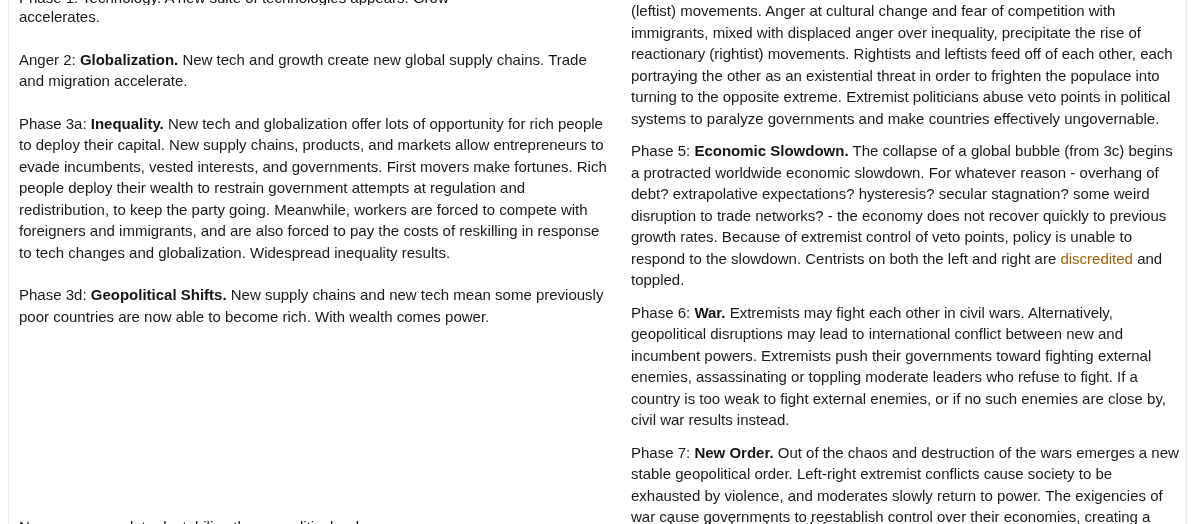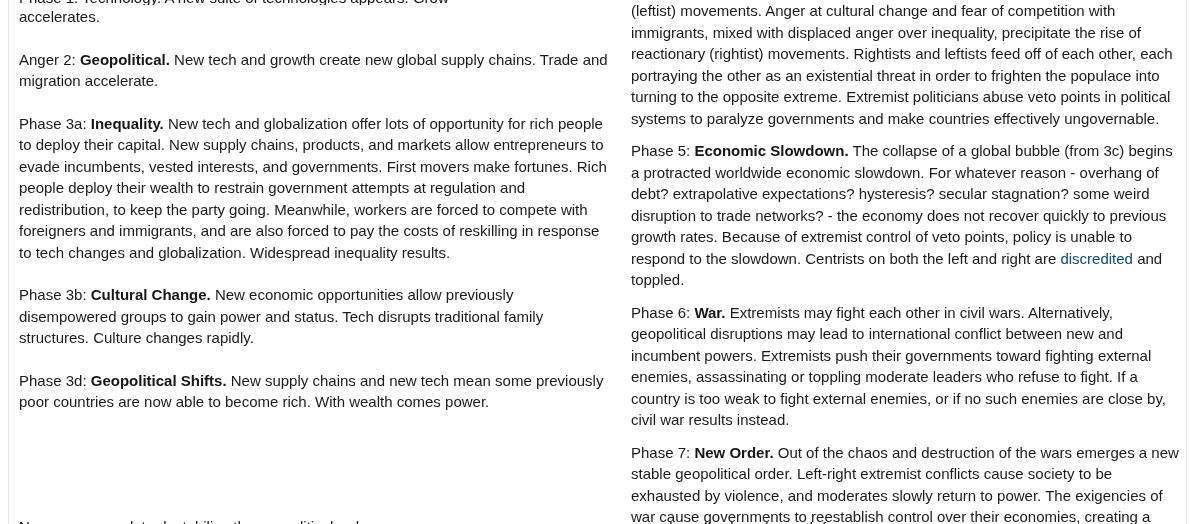--- a/index.html
+++ b/index.html
@@ -33,21 +33,21 @@
     line-height: 21.5px;
     color: #1b1b1b;
   }
   .col-left  { width: 590px; margin-right: 22px; padding-top: 6px; }
   .col-right { width: 548px; padding-top: 0; }
   .col p { margin: 0; }
   .col-left  p { margin-bottom: 21px; }
   .col-right p { margin-bottom: 11px; }
   .col p:last-child { margin-bottom: 0; }
   .b { font-weight: 700; color: #161616; }
-  a.link { color: #0c4a6e; text-decoration: none; cursor: pointer; }
+  a.link { color: #a16207; text-decoration: none; cursor: pointer; }
   
   .sliver {
     position: absolute;
     overflow: hidden;
     white-space: nowrap;
     font-size: 15px;
     color: #141414;
   }
   .sliver .inner { display: block; white-space: nowrap; }
   .sliver-top    { left: 19px;  top: 0;     width: 430px; height: 5px; }
@@ -65,23 +65,22 @@
   <div class="vline vline-left"></div>
   <div class="vline vline-right"></div>
 
   <div class="sliver sliver-top">
     <span class="inner">Phase 1: Technology. A new suite of technologies appears. Growth</span>
   </div>
 
   <div class="content">
     <div class="col col-left">
         <p><span>accelerates.</span></p>
-        <p><span>Anger 2: </span><span class="b">Geopolitical.</span><span> New tech and growth create new global supply chains. Trade and migration accelerate.</span></p>
+        <p><span>Anger 2: </span><span class="b">Globalization.</span><span> New tech and growth create new global supply chains. Trade and migration accelerate.</span></p>
         <p><span>Phase 3a: </span><span class="b">Inequality.</span><span> New tech and globalization offer lots of opportunity for rich people to deploy their capital. New supply chains, products, and markets allow entrepreneurs to evade incumbents, vested interests, and governments. First movers make fortunes. Rich people deploy their wealth to restrain government attempts at regulation and redistribution, to keep the party going. Meanwhile, workers are forced to compete with foreigners and immigrants, and are also forced to pay the costs of reskilling in response to tech changes and globalization. Widespread inequality results.</span></p>
-        <p><span>Phase 3b: </span><span class="b">Cultural Change.</span><span> New economic opportunities allow previously disempowered groups to gain power and status. Tech disrupts traditional family structures. Culture changes rapidly.</span></p>
         <p><span>Phase 3d: </span><span class="b">Geopolitical Shifts.</span><span> New supply chains and new tech mean some previously poor countries are now able to become rich. With wealth comes power.</span></p>
       </div>
     <div class="col col-right">
         <p><span>(leftist) movements. Anger at cultural change and fear of competition with immigrants, mixed with displaced anger over inequality, precipitate the rise of reactionary (rightist) movements. Rightists and leftists feed off of each other, each portraying the other as an existential threat in order to frighten the populace into turning to the opposite extreme. Extremist politicians abuse veto points in political systems to paralyze governments and make countries effectively ungovernable.</span></p>
         <p><span>Phase 5: </span><span class="b">Economic Slowdown.</span><span> The collapse of a global bubble (from 3c) begins a protracted worldwide economic slowdown. For whatever reason - overhang of debt? extrapolative expectations? hysteresis? secular stagnation? some weird disruption to trade networks? - the economy does not recover quickly to previous growth rates. Because of extremist control of veto points, policy is unable to respond to the slowdown. Centrists on both the left and right are </span><a class="link" href="#">discredited</a><span> and toppled.</span></p>
         <p><span>Phase 6: </span><span class="b">War.</span><span> Extremists may fight each other in civil wars. Alternatively, geopolitical disruptions may lead to international conflict between new and incumbent powers. Extremists push their governments toward fighting external enemies, assassinating or toppling moderate leaders who refuse to fight. If a country is too weak to fight external enemies, or if no such enemies are close by, civil war results instead.</span></p>
         <p><span>Phase 7: </span><span class="b">New Order.</span><span> Out of the chaos and destruction of the wars emerges a new stable geopolitical order. Left-right extremist conflicts cause society to be exhausted by violence, and moderates slowly return to power. The exigencies of war cause governments to reestablish control over their economies, creating a new set of vested interests and protected incumbents. Inequality is dramatically reduced by destruction of wealth in wars. New incumbents provide a new "social model" that creates</span></p>
       </div>
   </div>
 

